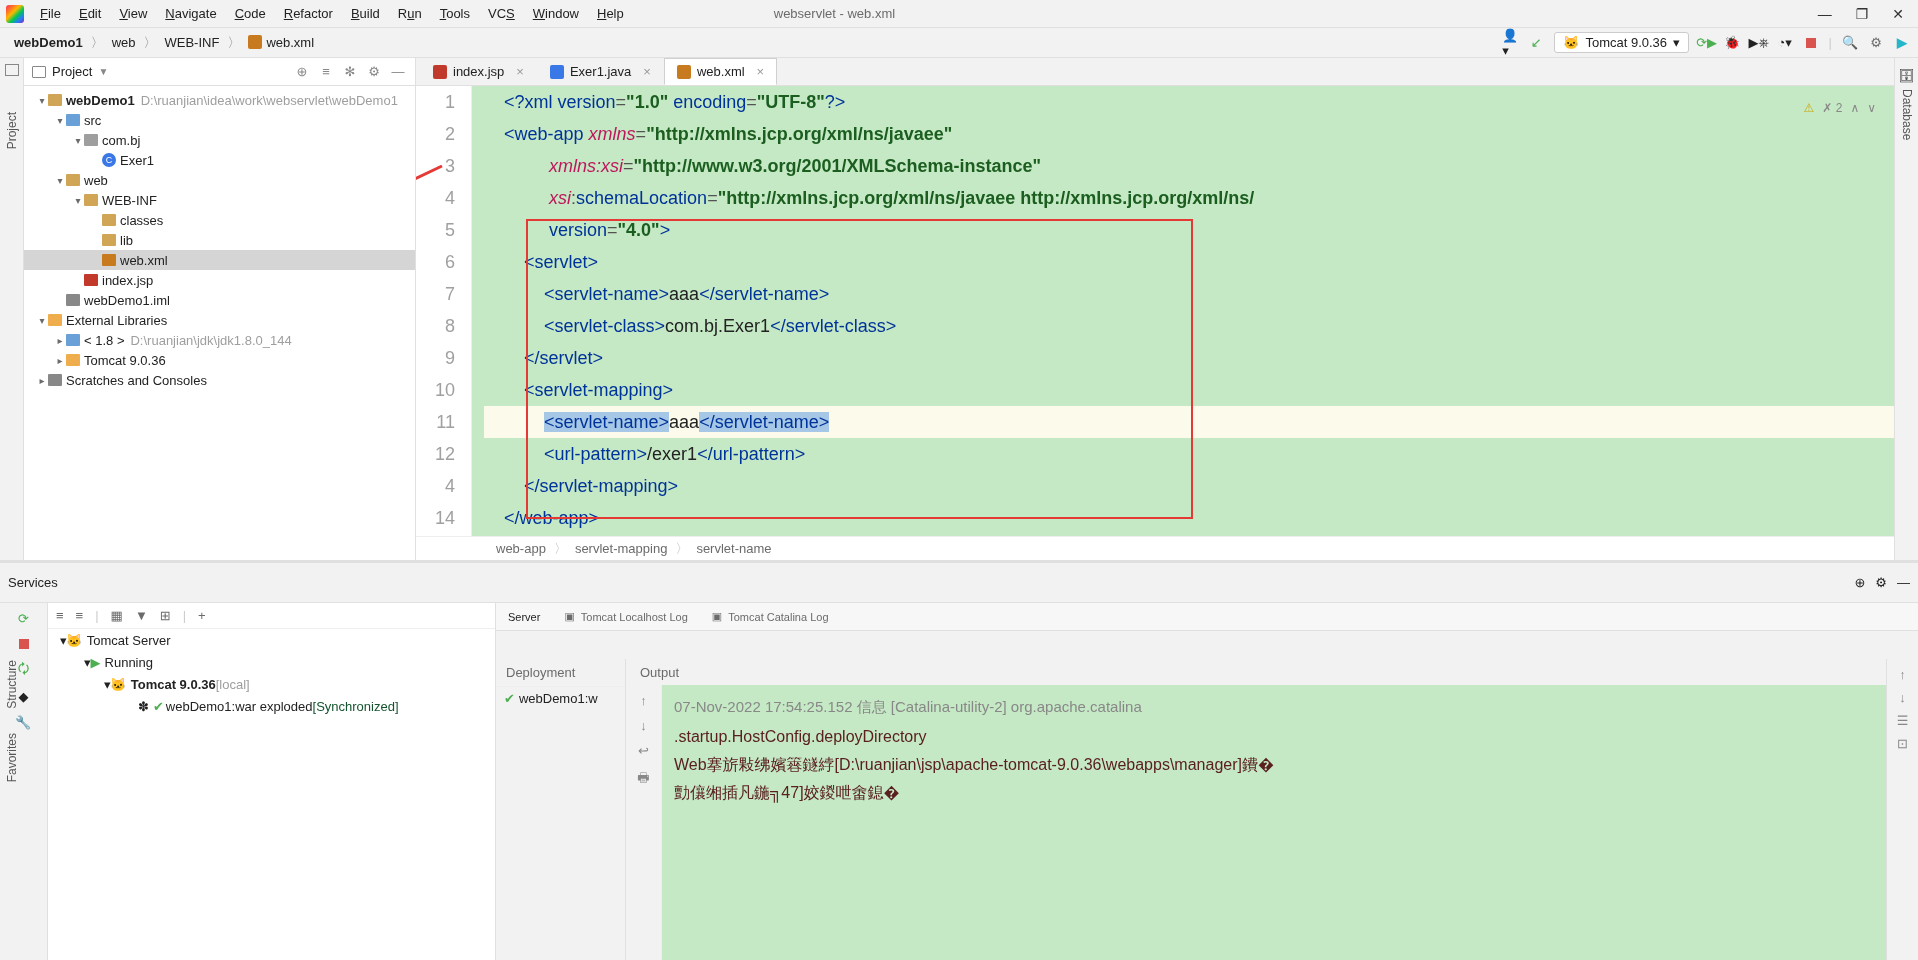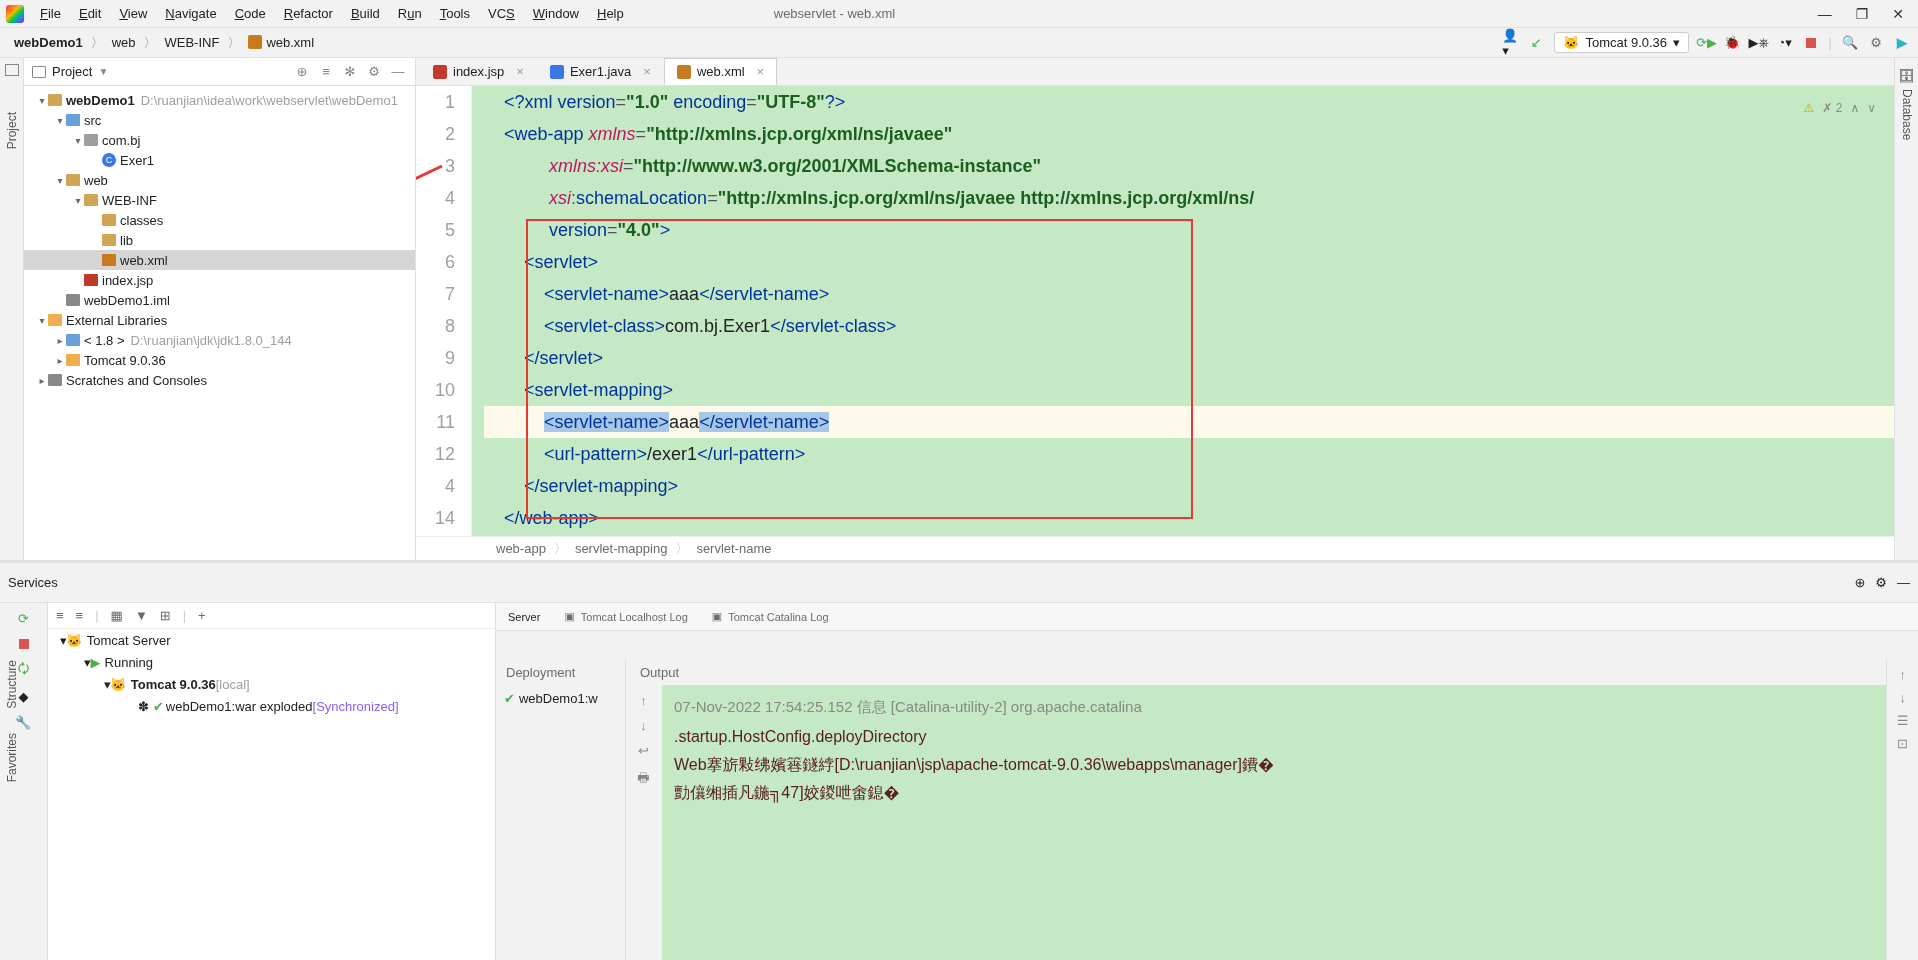--- a/index.html
+++ b/index.html
@@ -365,21 +365,21 @@
       <div class="tnode" style="padding-:56px;padding-left:56px">
           <span class="tw">▾ </span>
           <span style="margin-right:4px">🐱</span>
           <b>Tomcat 9.0.36</b> 
           <span style="color:#9e9e9e">[local]</span>
         </div>
       <div class="tnode" style="padding-left:90px">
           <span style="margin-right:4px">✽</span>
           <span style="color:#4caf50;margin-right:2px">✔</span>
           <span>webDemo1:war exploded</span> 
-          <span style="color:#8b5cf6">[Synchronized]</span>
+          <span style="color:#14532d">[Synchronized]</span>
         </div>
     </div>
     <div class="svcoutput">
       <div class="svctabs">
         <div class="st on">
             <span>Server</span>
           </div>
         <div class="st">
             <span>▣</span>
             <span>Tomcat Localhost Log</span>

